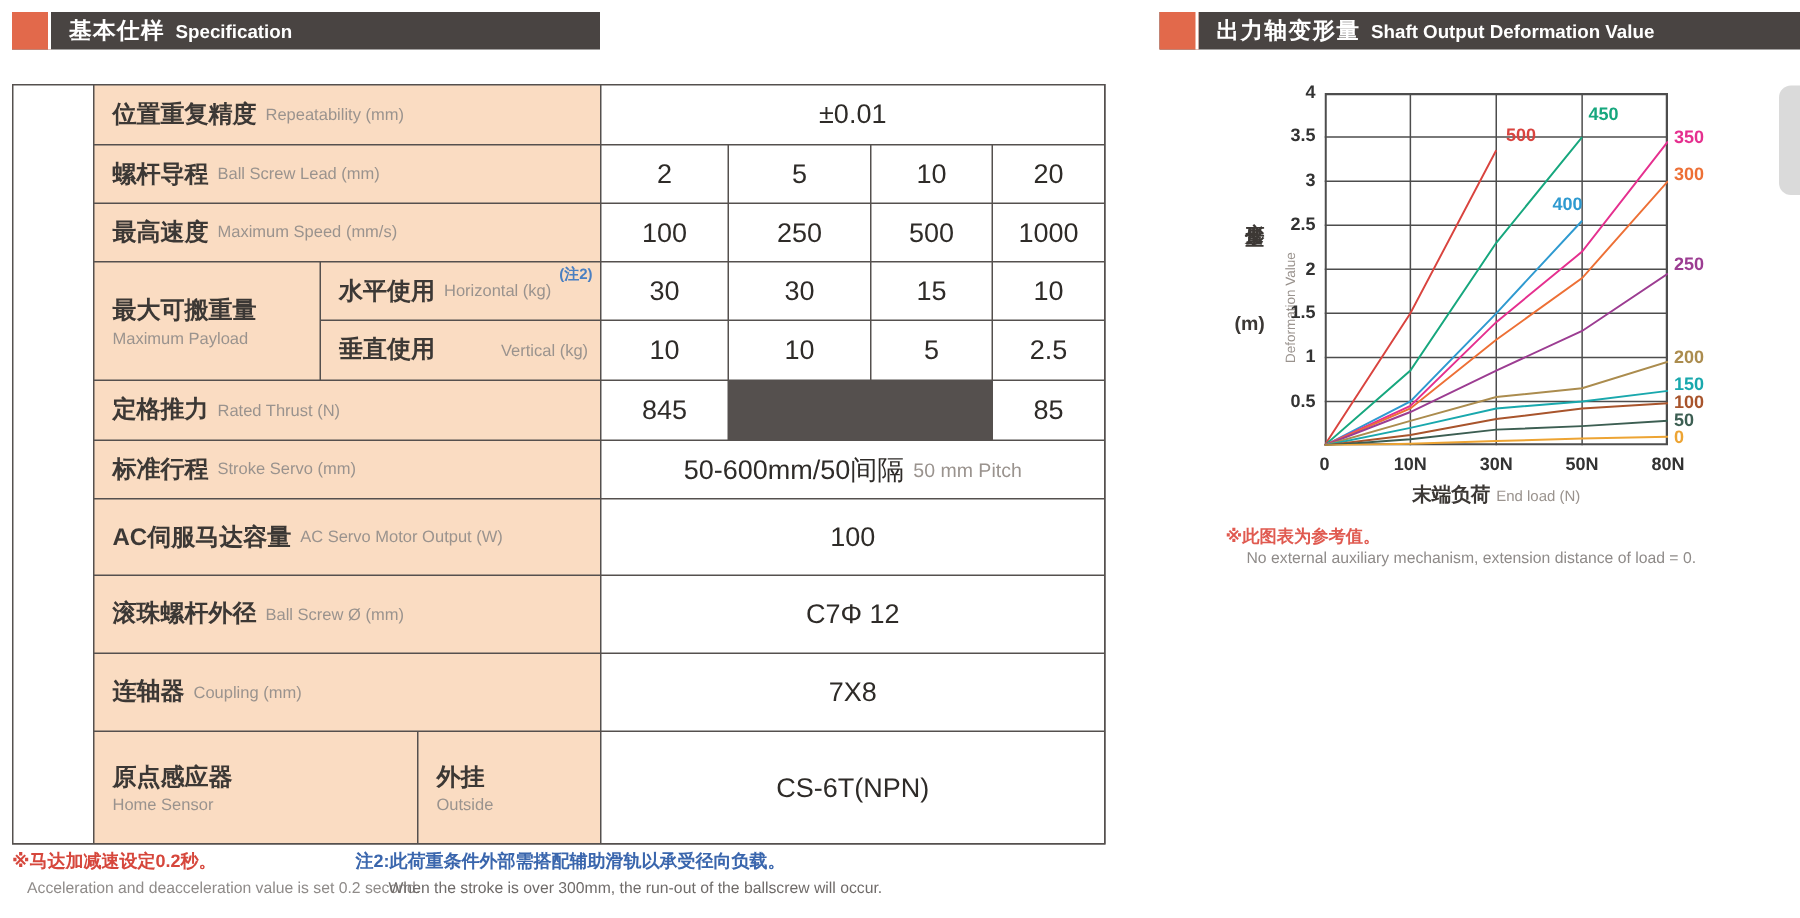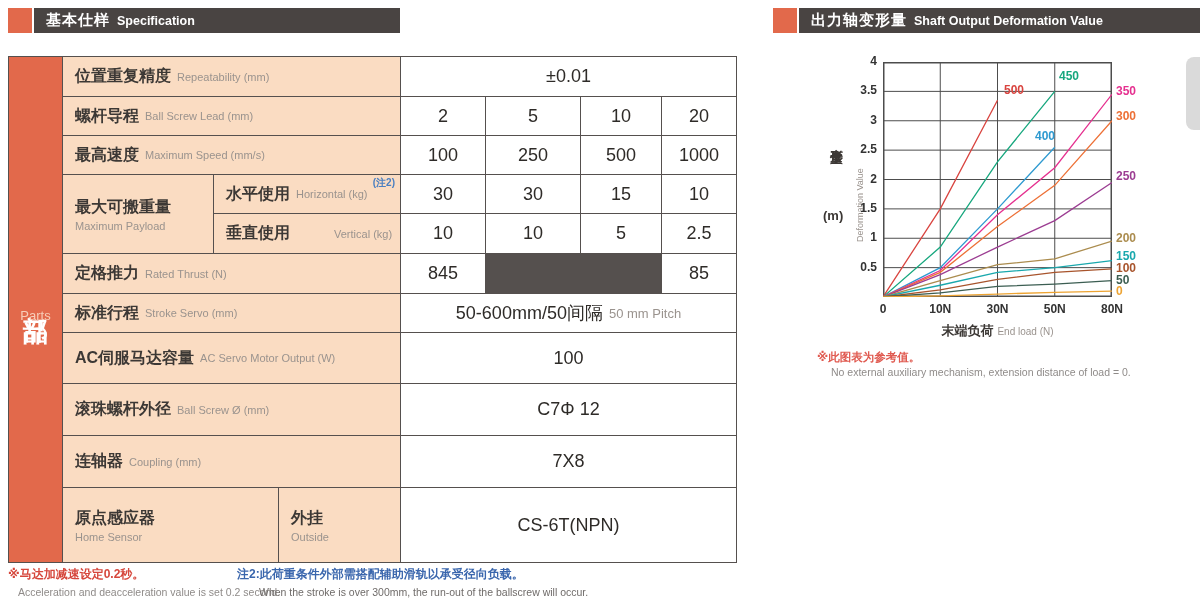--- a/index.html
+++ b/index.html
@@ -63,24 +63,20 @@
 
   <div class="title-bar" style="left:8px; top:8px; width:392px;">
     <div class="title-accent"></div>
     <span class="title-zh">基本仕样</span>
     <span class="title-en">Specification</span>
   </div>
 
   <div class="spec-table">
 
     <div class="side-col" style="grid-area:1/1/12/2;">
-      <div class="side-block" style="flex:1 1 auto;">
-        <span class="zh">部品</span>
-        <span class="en">Parts</span>
-      </div>
     </div>
 
     <div class="cell lbl" style="grid-area:1/2/2/5;">
       <span class="zh">位置重复精度</span>
       <span class="en">Repeatability (mm)</span>
     </div>
     <div class="cell val" style="grid-area:1/5/2/9;">±0.01</div>
 
     <div class="cell lbl" style="grid-area:2/2/3/5;">
       <span class="zh">螺杆导程</span>

